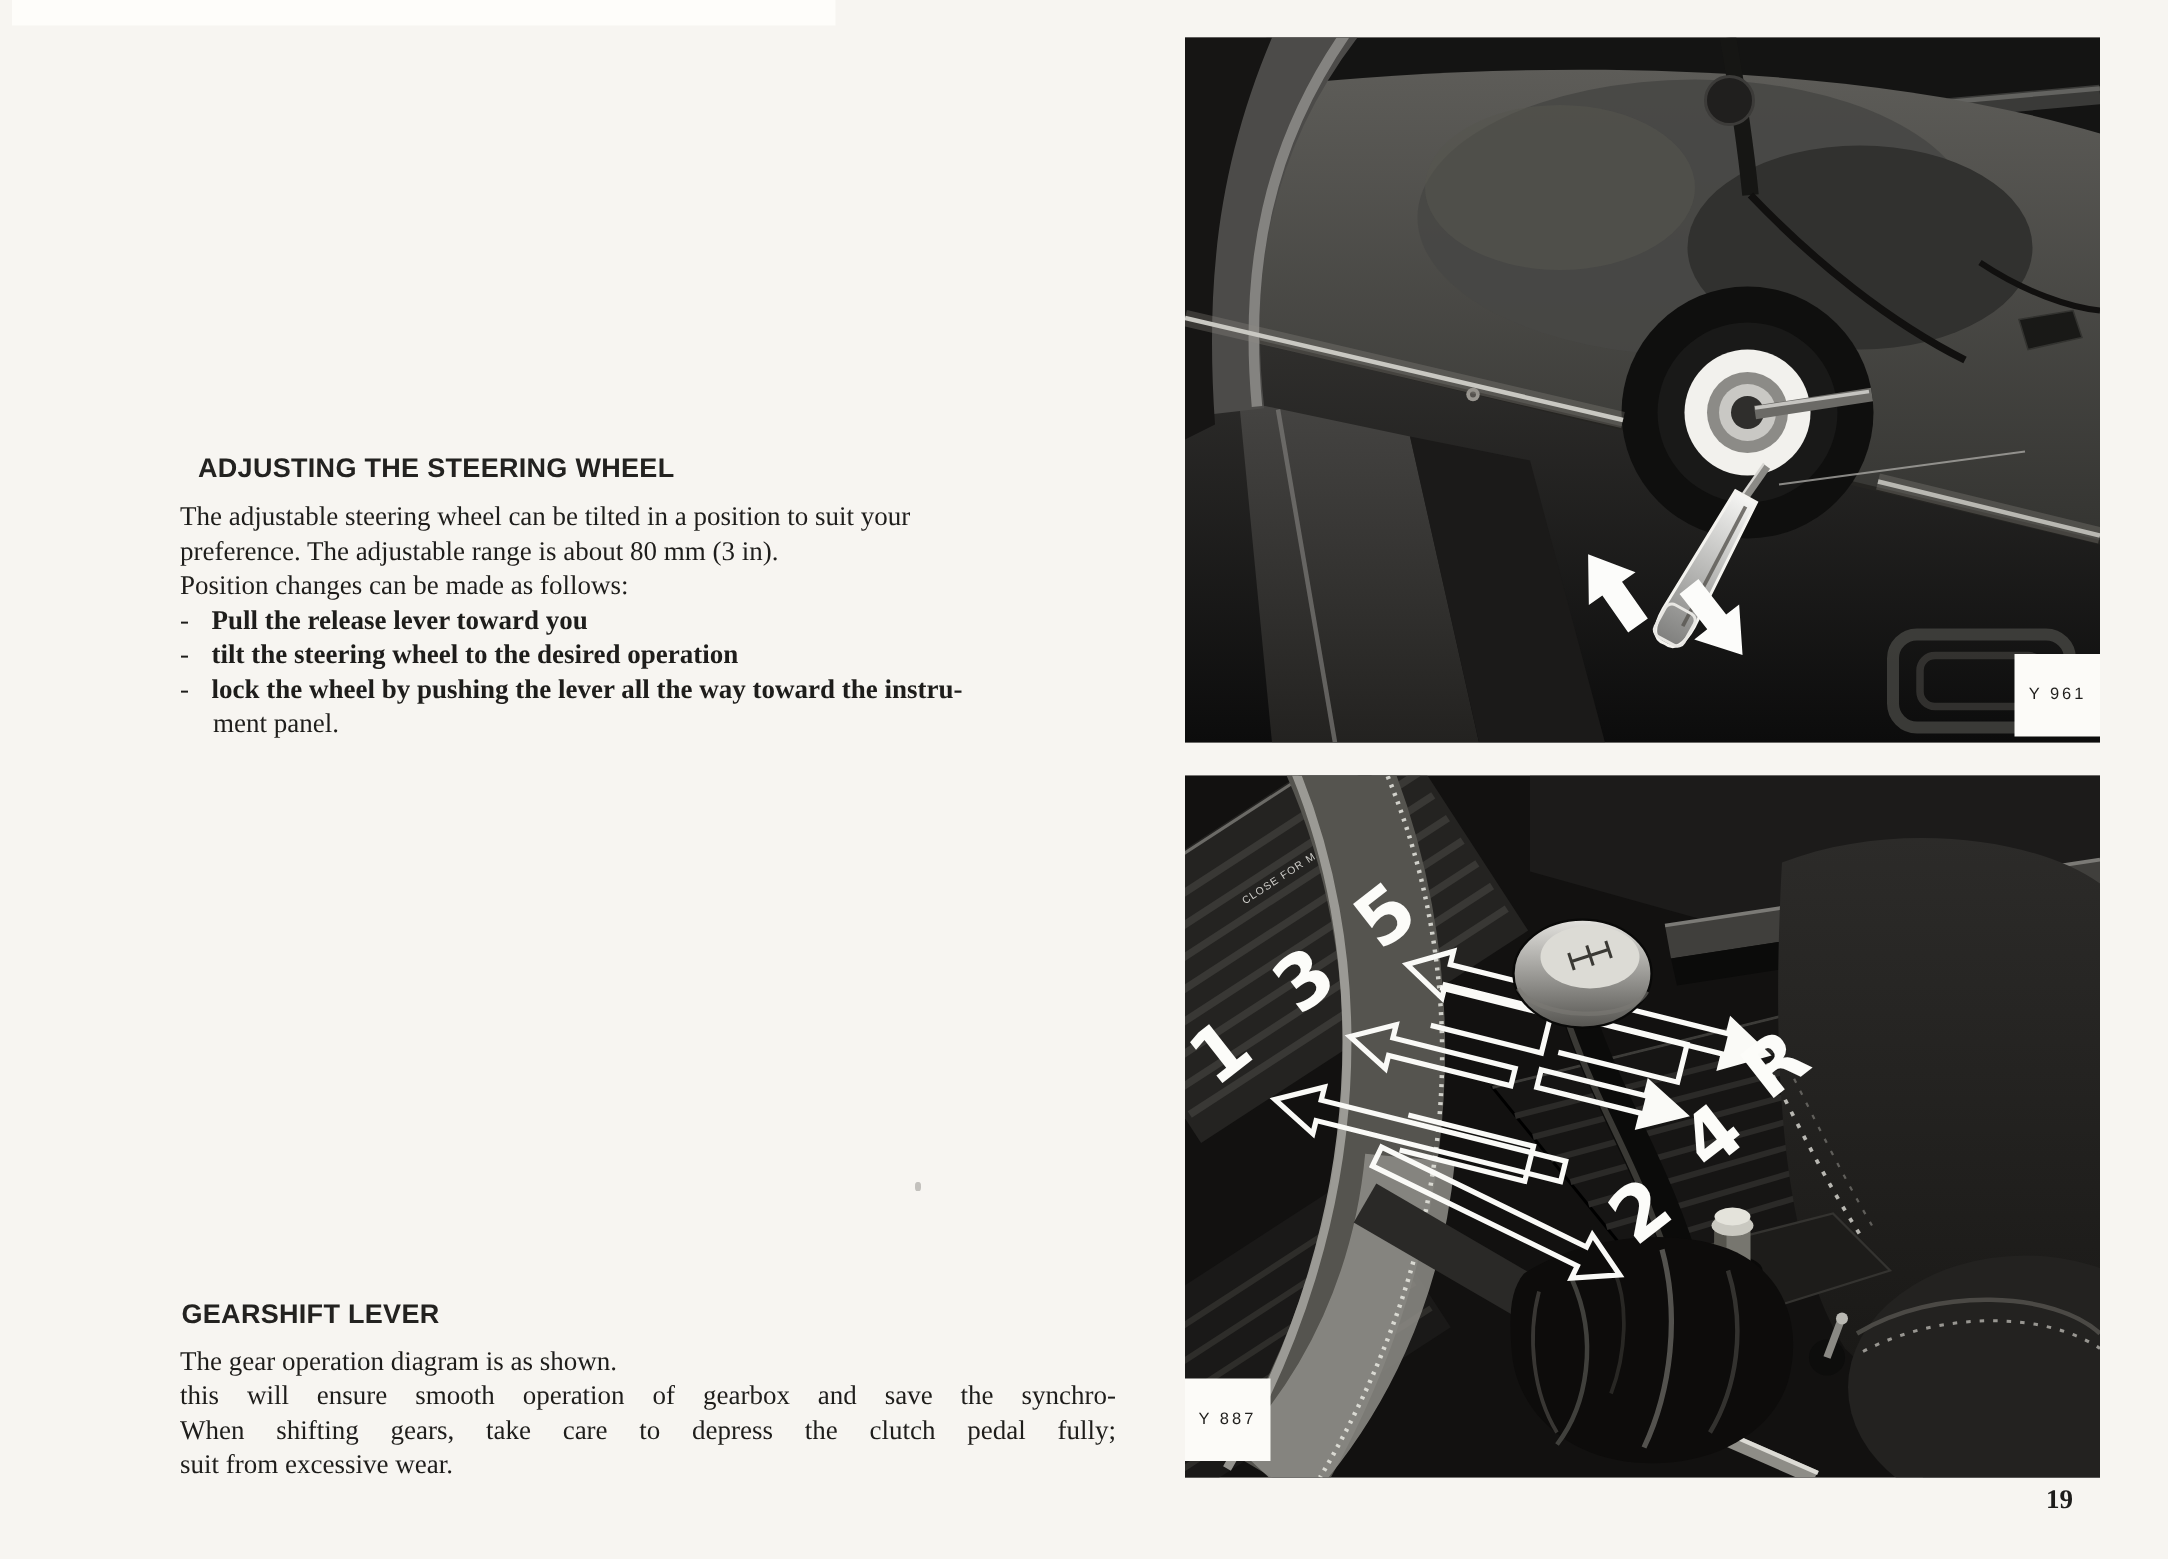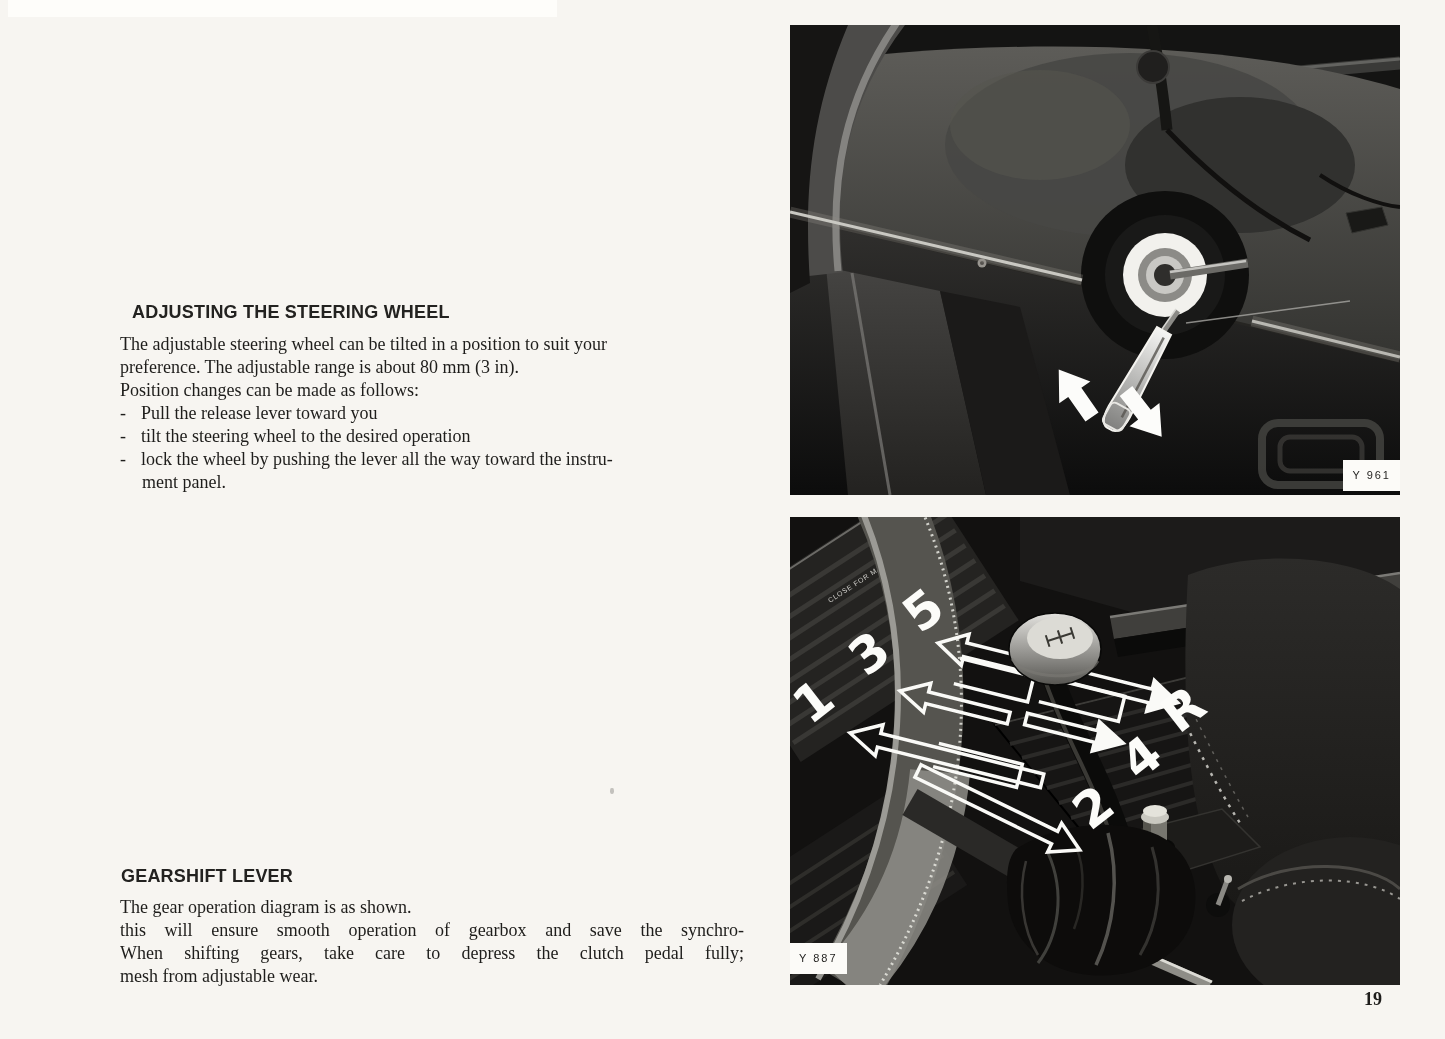--- a/index.html
+++ b/index.html
@@ -10,27 +10,27 @@
        font-family:"Liberation Serif",serif;color:var(--ink);}
   .abs{position:absolute;}
   .top-strip{left:8px;top:0;width:549px;height:17px;background:#fefdfa;}
   .h{font-family:"Liberation Sans",sans-serif;font-weight:700;font-size:18px;
      letter-spacing:.2px;color:var(--heading_ink);white-space:nowrap;}
   .para{left:120px;width:624px;}
   .ln{height:23px;font-size:18px;line-height:23px;white-space:nowrap;}
   .ln.j{white-space:normal;text-align:justify;text-align-last:justify;width:624px;}
   .bullet{display:flex;height:23px;}
   .bullet .dash{width:21px;flex:0 0 21px;font-size:18px;line-height:23px;}
-  .bullet .btxt{font-size:18px;line-height:23px;white-space:nowrap;}
+  .bullet .btxt{font-size:18px;line-height:23px;white-space:nowrap;font-weight:bold;}
   .cont{padding-left:22px;}
   .photo{background:#141312;overflow:hidden;}
   .photo svg{display:block;}
   .photo-label{position:absolute;background:var(--label_bg);color:#201f1d;
      font-family:"Liberation Sans",sans-serif;font-size:11px;line-height:22px;height:23px;
-     letter-spacing:2px;padding:4px 9px;}
+     letter-spacing:2px;padding:16px 9px;}
   .pagenum{left:1338px;top:989px;width:44px;text-align:right;font-size:18px;font-weight:bold;}
   .speck{left:610px;top:788px;width:4px;height:6px;background:#8f8d89;opacity:.5;border-radius:40%;}
 </style>
 </head>
 <body>
 
 <div class="abs top-strip"></div>
 <div class="abs speck"></div>
 
 <div class="abs h" style="left:132px;top:302px;">ADJUSTING THE STEERING WHEEL</div>
@@ -53,21 +53,21 @@
   </div>
   <div class="ln cont">ment panel.</div>
 </div>
 
 <div class="abs h" style="left:121px;top:866px;">GEARSHIFT LEVER</div>
 
 <div class="abs para" style="top:896px;">
   <div class="ln">The gear operation diagram is as shown.</div>
   <div class="ln j">this will ensure smooth operation of gearbox and save the synchro-</div>
   <div class="ln j">When shifting gears, take care to depress the clutch pedal fully;</div>
-  <div class="ln">mesh from adjustable wear.</div>
+  <div class="ln">suit from excessive wear.</div>
 </div>
 
 <div class="abs pagenum">19</div>
 
 <div class="abs photo" style="left:790px;top:25px;width:610px;height:470px;">
 <svg width="610" height="470" viewBox="0 0 610 470">
   <defs>
     <linearGradient id="p1dash" x1="0" y1="0" x2="0" y2="1">
       <stop offset="0" stop-color="#5d5c58"></stop>
           <stop offset="1" stop-color="#343431"></stop>

